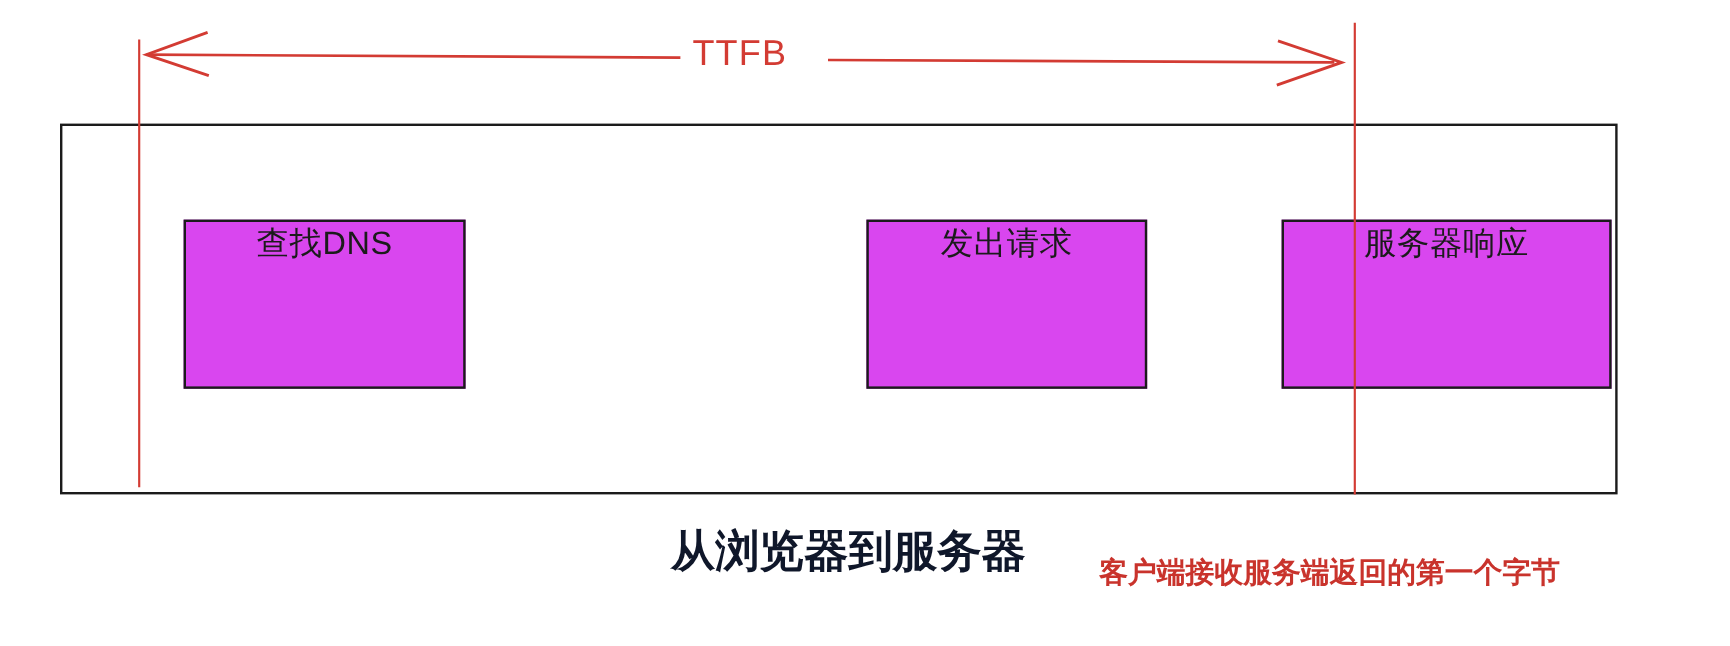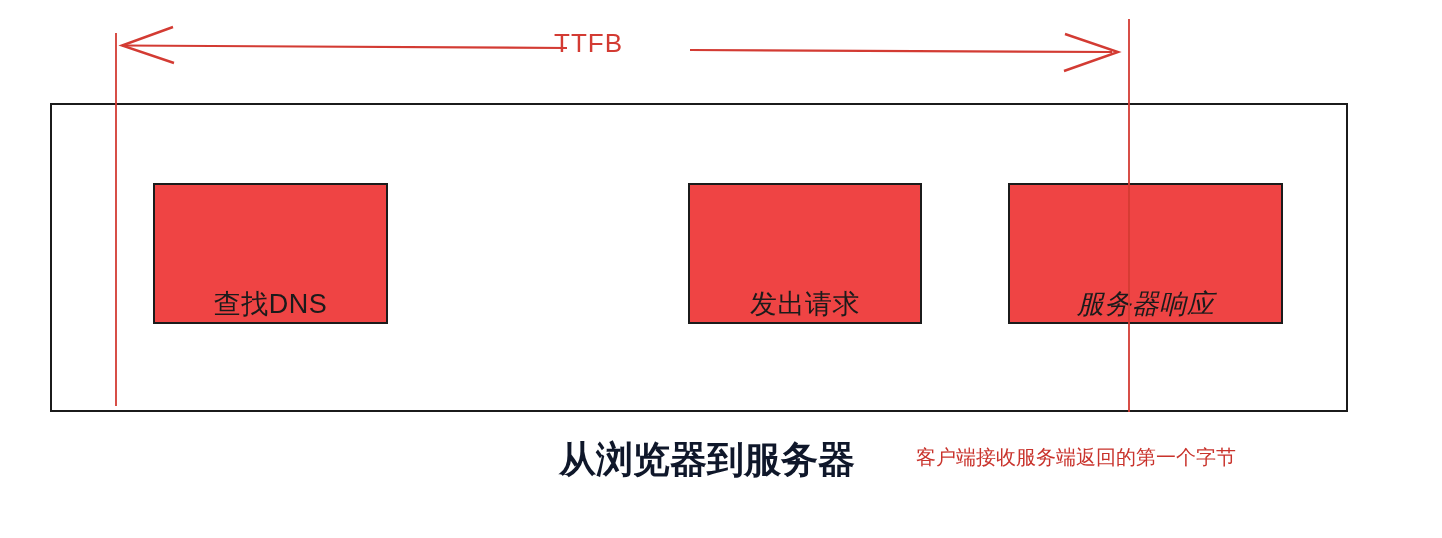--- a/index.html
+++ b/index.html
@@ -22,73 +22,73 @@
     width: 1294px;
     height: 305px;
     border: 2px solid var(--ink-black, #1b1b1b);
     background: #ffffff;
   }
   .stage-box {
     position: absolute;
     top: 183px;
     height: 137px;
     border: 2px solid var(--ink-black, #1b1b1b);
-    background: #ef4444;
+    background: #d946ef;
     display: flex;
-    align-items: flex-end;
+    align-items: flex-start;
     justify-content: center;
     font-size: 27px;
     color: var(--ink-black, #1b1b1b);
     letter-spacing: 0.5px;
   }
   .box-dns      { left: 153px;  width: 231px; }
   .box-tls      { left: 437px;  width: 232px; }
-  .box-request  { left: 688px;  width: 230px; }
-  .box-response { left: 1008px; width: 271px; font-style: italic; }
+  .box-request  { left: 722px;  width: 230px; }
+  .box-response { left: 1068px; width: 271px; }
 
   .red-overlay {
     position: absolute;
     left: 0;
     top: 0;
     width: 1442px;
     height: 538px;
     pointer-events: none;
     z-index: 5;
   }
   .red-overlay path, .red-overlay line {
     stroke: var(--stroke-red, #d33b33);
     fill: none;
   }
   .ttfb-label {
     position: absolute;
-    left: 554px;
+    left: 577px;
     top: 30px;
-    font-size: 26px;
+    font-size: 30px;
     font-weight: 500;
     color: var(--stroke-red, #d33b33);
     line-height: 1;
     letter-spacing: 1px;
     z-index: 6;
   }
   .caption {
     position: absolute;
     left: 559px;
     top: 441px;
     font-size: 37px;
     font-weight: 600;
     color: #0f172a;
     line-height: 1.05;
     white-space: nowrap;
   }
   .annotation {
     position: absolute;
     left: 916px;
-    top: 447px;
-    font-size: 20px;
-    font-weight: 400;
+    top: 465px;
+    font-size: 24px;
+    font-weight: 700;
     color: var(--text-red, #c9332c);
     line-height: 1.05;
     white-space: nowrap;
   }
 </style>
 </head>
 <body>
 
 <div class="canvas">
 

